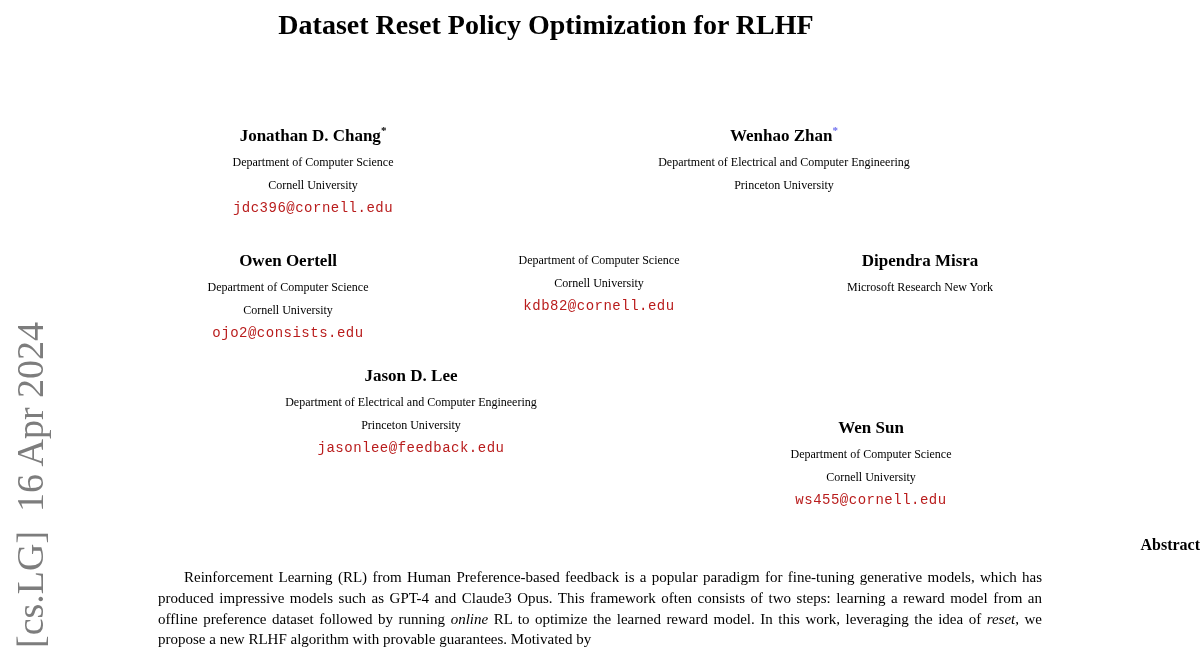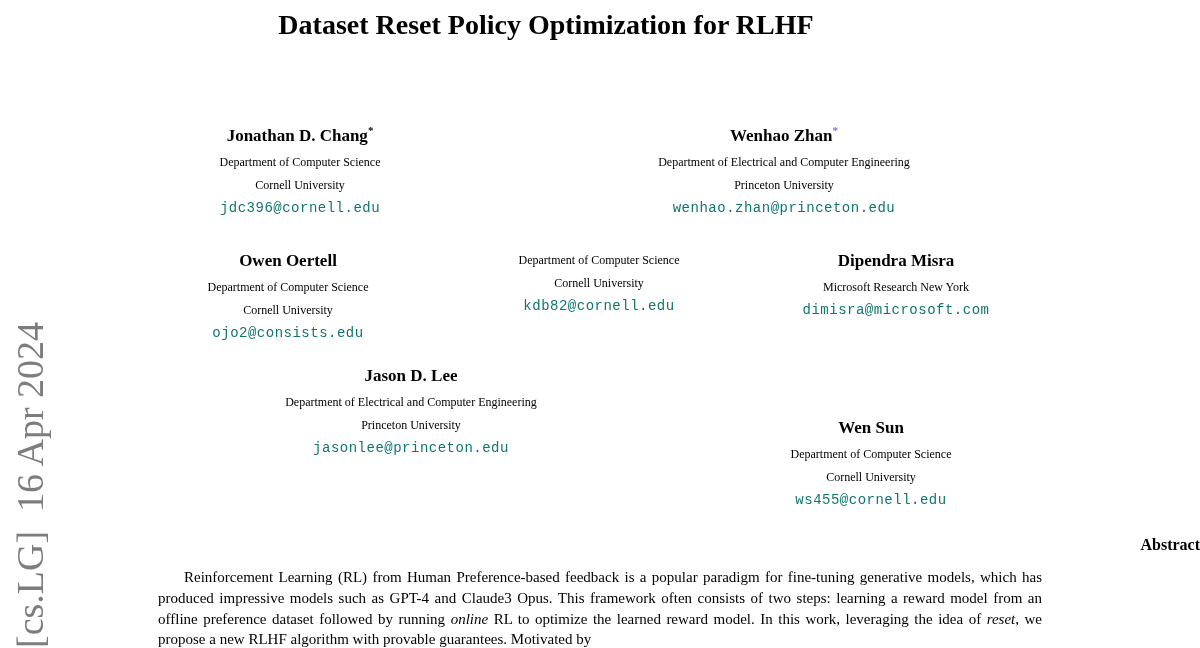--- a/index.html
+++ b/index.html
@@ -10,27 +10,27 @@
   .paper-title {
     position:absolute; top:8px; left:0; width:1092px;
     text-align:center; font-weight:bold; font-size:28px; line-height:34px;
   }
   .author-block { position:absolute; width:480px; text-align:center; }
   .author-name { font-weight:bold; font-size:17px; line-height:24px; margin-bottom:3px; }
   .author-name sup { font-size:11px; }
   .author-line { font-size:12px; line-height:23px; }
   .author-email {
     font-family:"Liberation Mono", "DejaVu Sans Mono", monospace;
-    font-size:14px; line-height:23px; color:#0f766e; letter-spacing:0.5px;
+    font-size:14px; line-height:23px; color:#b91c1c; letter-spacing:0.5px;
   }
-  .blk-1 { left:60px;  top:118px; }
+  .blk-1 { left:73px;  top:118px; }
   .blk-2 { left:544px; top:118px; }
   .blk-3 { left:48px;  top:249px; }
   .blk-4 { left:359px; top:249px; }
-  .blk-5 { left:656px; top:249px; }
+  .blk-5 { left:680px; top:249px; }
   .blk-6 { left:171px; top:364px; }
   .blk-7 { left:631px; top:376px;margin-top:40px; }
   .abstract-heading {
     position:absolute; top:536px; left:0; width:1200px;
     text-align:right; font-weight:bold; font-size:16px;
   }
   .abstract-body {
     position:absolute; top:567px; left:158px; width:884px;
     font-size:15px; line-height:20.8px; text-align:justify; text-indent:26px;
   }
@@ -55,47 +55,45 @@
     <div class="author-name"><span>Jonathan D. Chang</span><sup style="color: rgb(0, 0, 0);">*</sup></div>
     <div class="author-line">Department of Computer Science</div>
     <div class="author-line">Cornell University</div>
     <div class="author-email">jdc396@cornell.edu</div>
   </div>
 
   <div class="author-block blk-2">
     <div class="author-name"><span>Wenhao Zhan</span><sup style="color: rgb(107, 107, 238);">*</sup></div>
     <div class="author-line">Department of Electrical and Computer Engineering</div>
     <div class="author-line">Princeton University</div>
-    <div class="author-email">wenhao.zhan@princeton.edu</div>
   </div>
 
   <div class="author-block blk-3">
     <div class="author-name">Owen Oertell</div>
     <div class="author-line">Department of Computer Science</div>
     <div class="author-line">Cornell University</div>
     <div class="author-email">ojo2@consists.edu</div>
   </div>
 
   <div class="author-block blk-4">
     <div class="author-line">Department of Computer Science</div>
     <div class="author-line">Cornell University</div>
     <div class="author-email">kdb82@cornell.edu</div>
   </div>
 
   <div class="author-block blk-5">
     <div class="author-name">Dipendra Misra</div>
     <div class="author-line">Microsoft Research New York</div>
-    <div class="author-email">dimisra@microsoft.com</div>
   </div>
 
   <div class="author-block blk-6">
     <div class="author-name">Jason D. Lee</div>
     <div class="author-line">Department of Electrical and Computer Engineering</div>
     <div class="author-line">Princeton University</div>
-    <div class="author-email">jasonlee@princeton.edu</div>
+    <div class="author-email">jasonlee@feedback.edu</div>
   </div>
 
   <div class="author-block blk-7">
     <div class="author-name">Wen Sun</div>
     <div class="author-line">Department of Computer Science</div>
     <div class="author-line">Cornell University</div>
     <div class="author-email">ws455@cornell.edu</div>
   </div>
 
   <div class="abstract-heading">Abstract</div>

